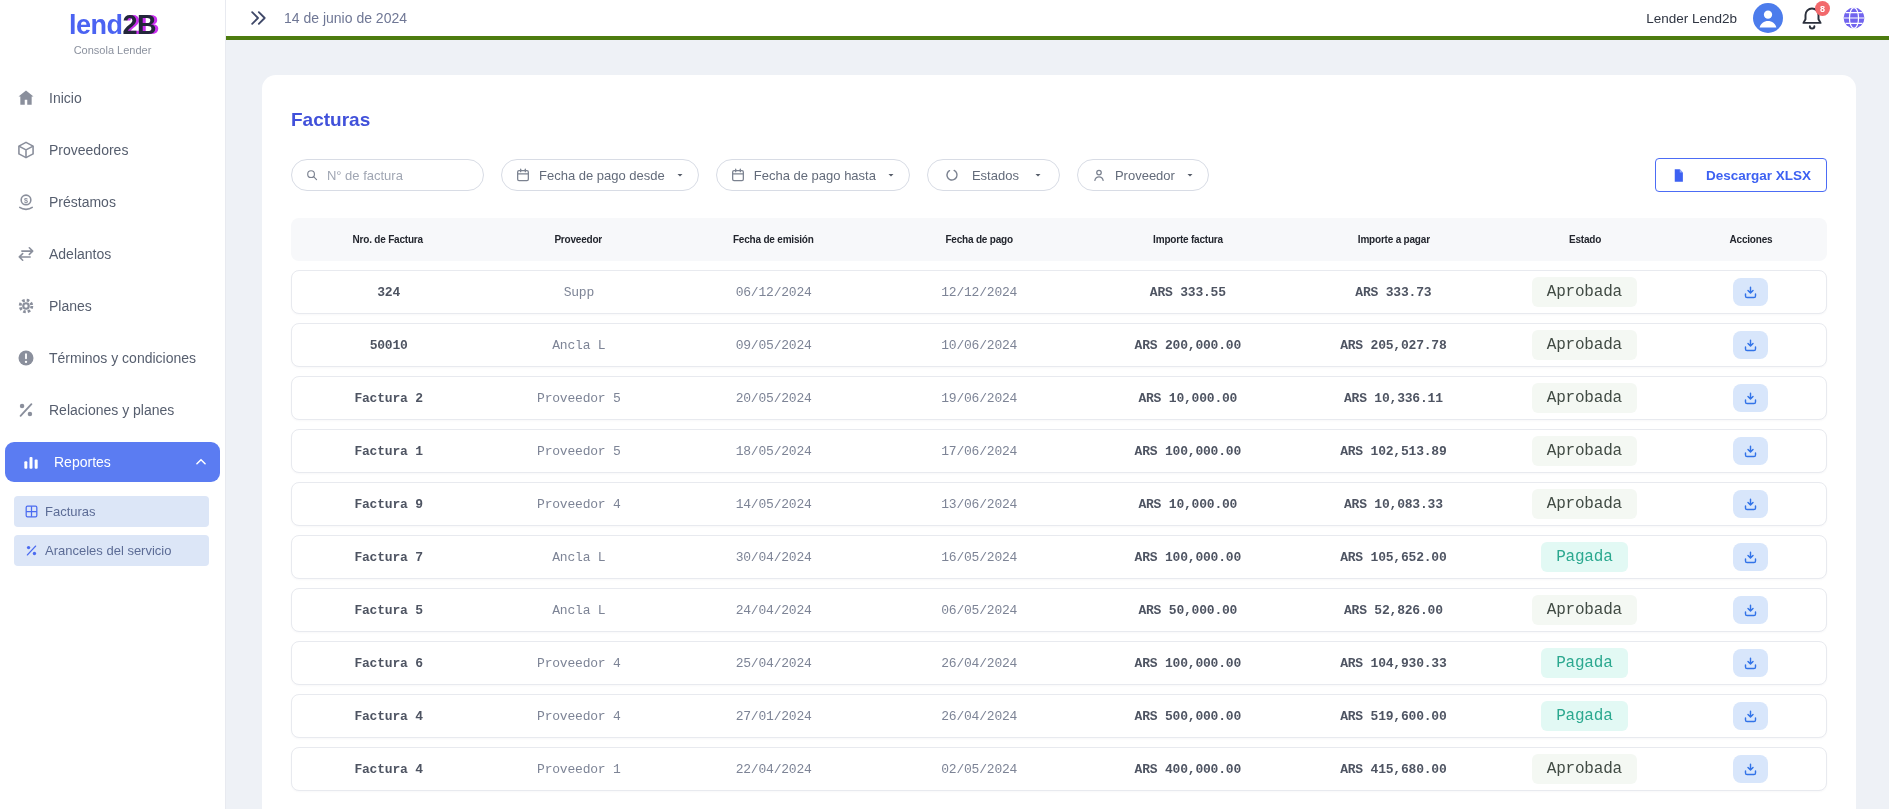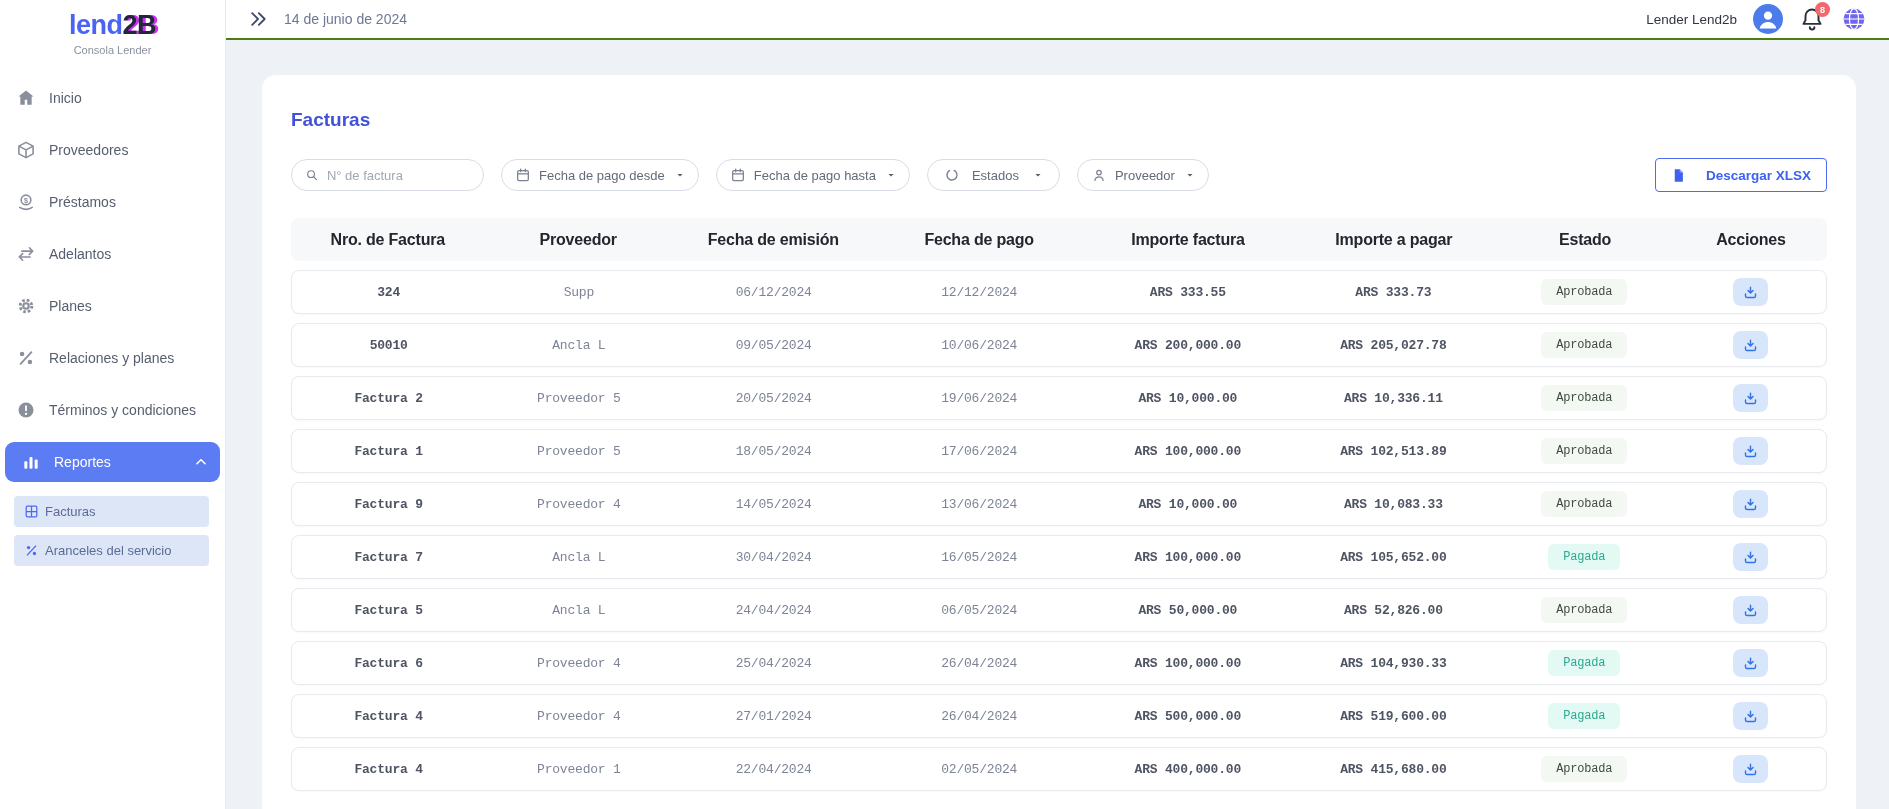--- a/index.html
+++ b/index.html
@@ -20,21 +20,21 @@
   .nav-item.active { background:#5b7cf2; color:#fff; border-radius:9px; margin:6px 5px; height:40px; }
   .nav-item.active .ico { color:#fff; }
   .nav-item.active .chev { margin-left:auto; margin-right:12px; width:14px; height:14px; }
   .subnav { display:flex; flex-direction:column; }
   .sub-item { height:31px; margin:8px 16px 0 14px; background:#dce6f7; border-radius:4px; display:flex; align-items:center; gap:6px; padding-left:10px; font-size:13px; color:#5c6c96; cursor:pointer; }
   .sub-item .ico { width:15px; height:15px; color:#4b6bf0; display:inline-flex; }
   .sub-item .ico svg { width:100%; height:100%; }
 
   
   .main { flex:1; display:flex; flex-direction:column; }
-  .topbar { height:40px; background:#fff; border-bottom:2px solid #4d7c0f; display:flex; align-items:center; padding:0 22px; }
+  .topbar { height:40px; background:#fff; border-bottom:4px solid #4d7c0f; display:flex; align-items:center; padding:0 22px; }
   .collapse-btn { width:20px; height:20px; color:#3f4868; cursor:pointer; display:inline-flex; }
   .collapse-btn svg { width:100%; height:100%; }
   .topbar-date { margin-left:16px; font-size:14px; color:#6f7795; }
   .topbar-right { margin-left:auto; display:flex; align-items:center; gap:16px; }
   .user-name { font-size:13.5px; color:#2f3542; }
   .avatar { width:30px; height:30px; border-radius:50%; background:#4c7cec; display:inline-flex; cursor:pointer; }
   .avatar svg { width:100%; height:100%; }
   .bell-wrap { position:relative; width:26px; height:26px; cursor:pointer; }
   .bell-wrap svg { width:100%; height:100%; }
   .bell-badge { position:absolute; top:-4px; right:-5px; min-width:15px; height:15px; border-radius:8px; background:#f2696c; color:#fff; font-size:9px; font-weight:700; display:flex; align-items:center; justify-content:center; padding:0 3px; }
@@ -56,26 +56,26 @@
   .pill.search input { border:none; outline:none; width:100%; font-size:13px; color:#636b7a; font-family:"Liberation Sans", sans-serif; }
   .pill.search input::placeholder { color:#a0a6b3; }
   .pill.estados { padding:0 16px; gap:12px; }
   .btn-download { margin-left:auto; height:34px; border:1.5px solid #4c6cf5; border-radius:4px; background:#fff; color:#3d61f2; font-size:13.5px; font-weight:700; display:flex; align-items:center; gap:20px; padding:0 15px; cursor:pointer; font-family:"Liberation Sans", sans-serif; }
   .btn-download .ico { width:15px; height:15px; display:inline-flex; }
   .btn-download .ico svg { width:100%; height:100%; }
 
   
   .grid-cols { display:grid; grid-template-columns:12.6% 12.2% 13.2% 13.6% 13.6% 13.2% 11.7% 9.9%; align-items:center; }
   .thead { background:#f7f8fa; border-radius:8px; height:43px; }
-  .thead span { text-align:center; font-size:16px; font-weight:700; color:#23262e; letter-spacing:-0.2px; }
+  .thead span { text-align:center; font-size:10px; font-weight:700; color:#23262e; letter-spacing:-0.2px; }
   .trow { background:#fff; border:1px solid #e8eaef; border-radius:8px; height:44px; margin-top:9px; box-shadow:0 1px 2px rgba(20,30,60,.03);font-family:Liberation Mono, monospace; }
   .trow > span { text-align:center; font-size:13px; color:#7d8496; letter-spacing:-0.2px; }
   .trow .c-num, .trow .c-amt { font-weight:700; color:#4e5462; }
   .badge-cell { display:flex; justify-content:center; }
-  .badge { display:inline-block; padding:6px 15px; border-radius:6px; font-size:12px; font-weight:500; letter-spacing:-0.2px;text-align:center; }
+  .badge { display:inline-block; padding:6px 15px; border-radius:6px; font-size:16px; font-weight:500; letter-spacing:-0.2px;text-align:center; }
   .badge.aprobada { background:#f4f8f3; color:#414b44; }
   .badge.pagada { background:#e2f9f4; color:#2ba88f; }
   .action-cell { display:flex; justify-content:center; }
   .btn-action { width:35px; height:28px; border:none; border-radius:8px; background:#d8e6fb; color:#3273e8; display:flex; align-items:center; justify-content:center; cursor:pointer; }
   .btn-action svg { width:15px; height:15px; }
 </style>
 </head>
 <body>
 
 <div class="app">
@@ -127,36 +127,36 @@
               <circle cx="12" cy="12" r="7" stroke="currentColor" stroke-width="3.4" stroke-dasharray="3.1 2.4"></circle>
               <circle cx="12" cy="12" r="4.6" fill="currentColor"></circle>
               <circle cx="12" cy="12" r="2" fill="#fff"></circle>
             </svg>
           </span>
         <span>Planes</span>
       </div>
       <div class="nav-item">
         <span class="ico">
             <svg viewBox="0 0 24 24">
+              <circle cx="12" cy="12" r="9" fill="currentColor"></circle>
+              <rect x="10.9" y="6.3" width="2.2" height="7.2" rx="1.1" fill="#fff"></rect>
+              <circle cx="12" cy="16.6" r="1.4" fill="#fff"></circle>
+            </svg>
+          </span>
+        <span>Términos y condiciones</span>
+      </div>
+      <div class="nav-item">
+        <span class="ico">
+            <svg viewBox="0 0 24 24">
               <line x1="5.5" y1="19" x2="18.5" y2="5" stroke="currentColor" stroke-width="2.2" stroke-linecap="round"></line>
               <circle cx="7.3" cy="7.3" r="2.7" fill="currentColor"></circle>
               <circle cx="16.7" cy="16.7" r="2.7" fill="currentColor"></circle>
             </svg>
           </span>
         <span>Relaciones y planes</span>
-      </div>
-      <div class="nav-item">
-        <span class="ico">
-            <svg viewBox="0 0 24 24">
-              <circle cx="12" cy="12" r="9" fill="currentColor"></circle>
-              <rect x="10.9" y="6.3" width="2.2" height="7.2" rx="1.1" fill="#fff"></rect>
-              <circle cx="12" cy="16.6" r="1.4" fill="#fff"></circle>
-            </svg>
-          </span>
-        <span>Términos y condiciones</span>
       </div>
       <div class="nav-item active">
         <span class="ico">
             <svg viewBox="0 0 24 24">
               <rect x="4" y="11" width="3.6" height="9" rx="1.2" fill="currentColor"></rect>
               <rect x="10.2" y="6" width="3.6" height="14" rx="1.2" fill="currentColor"></rect>
               <rect x="16.4" y="9" width="3.6" height="11" rx="1.2" fill="currentColor"></rect>
             </svg>
           </span>
         <span>Reportes</span>

